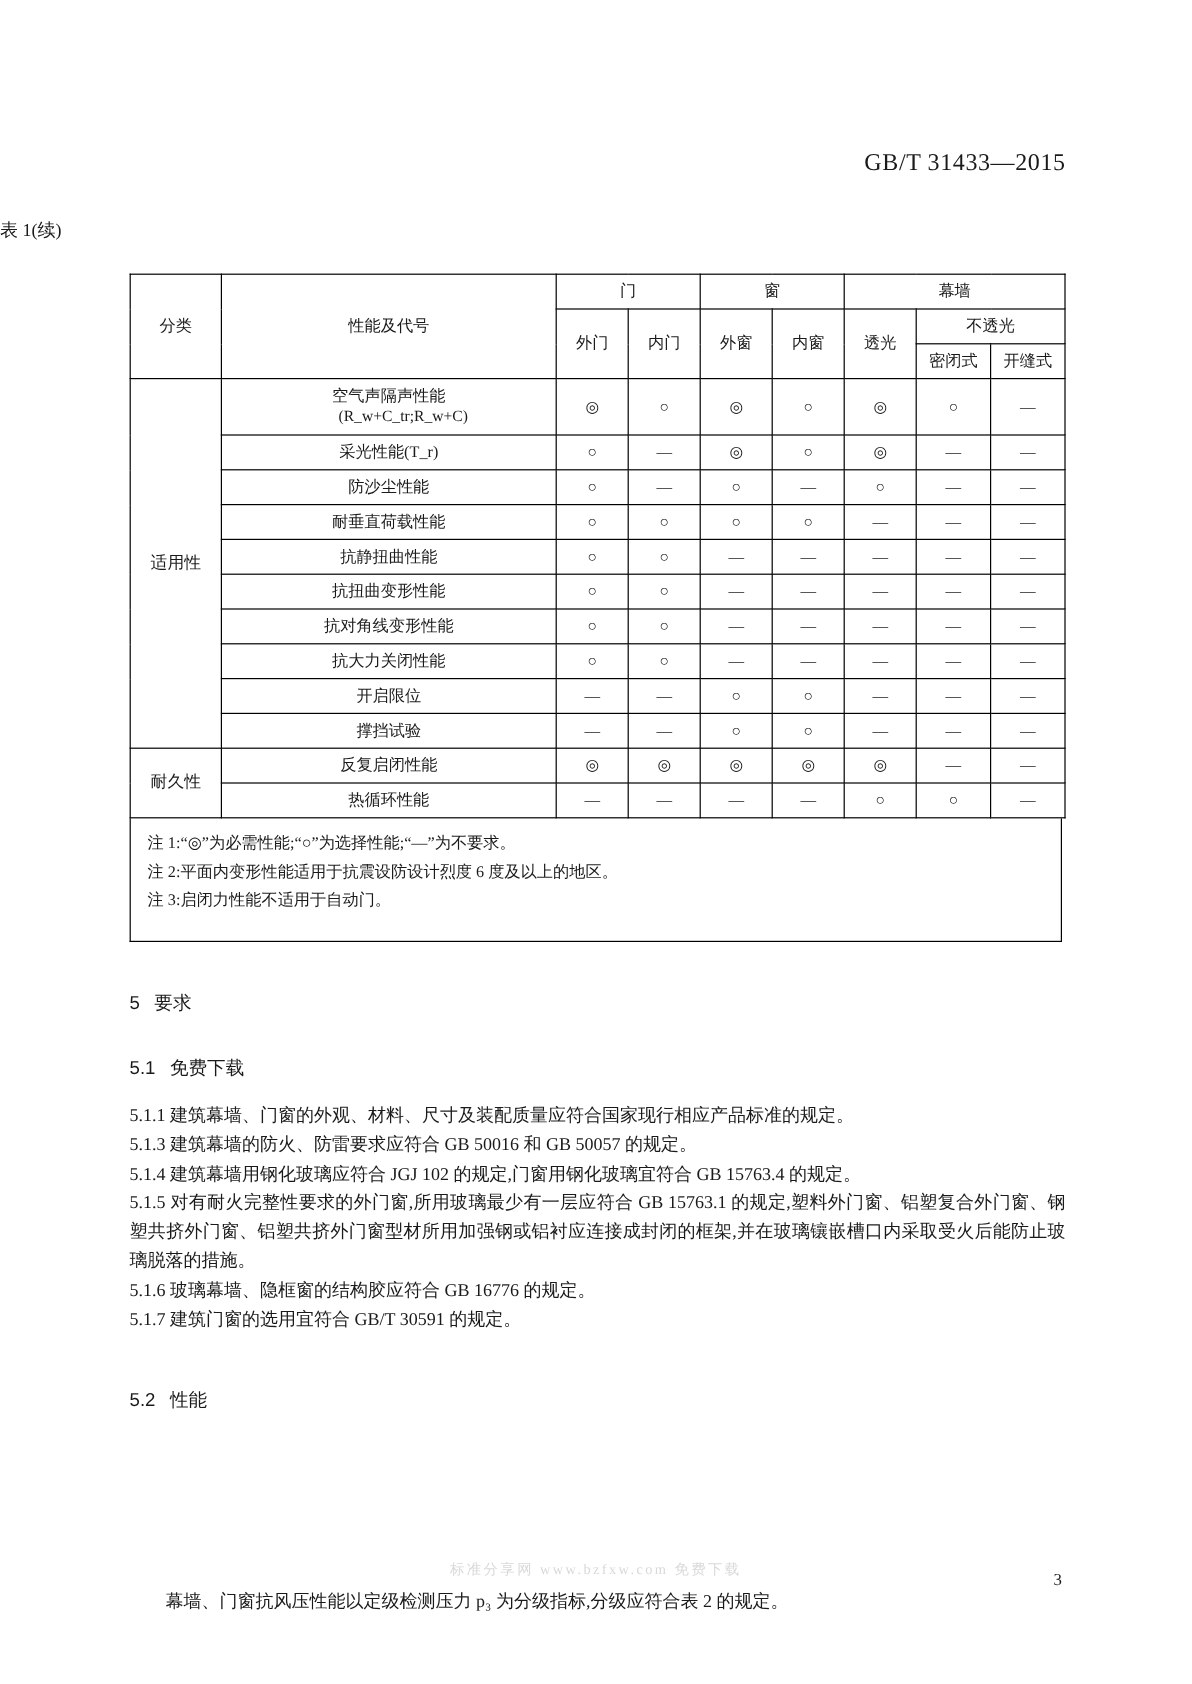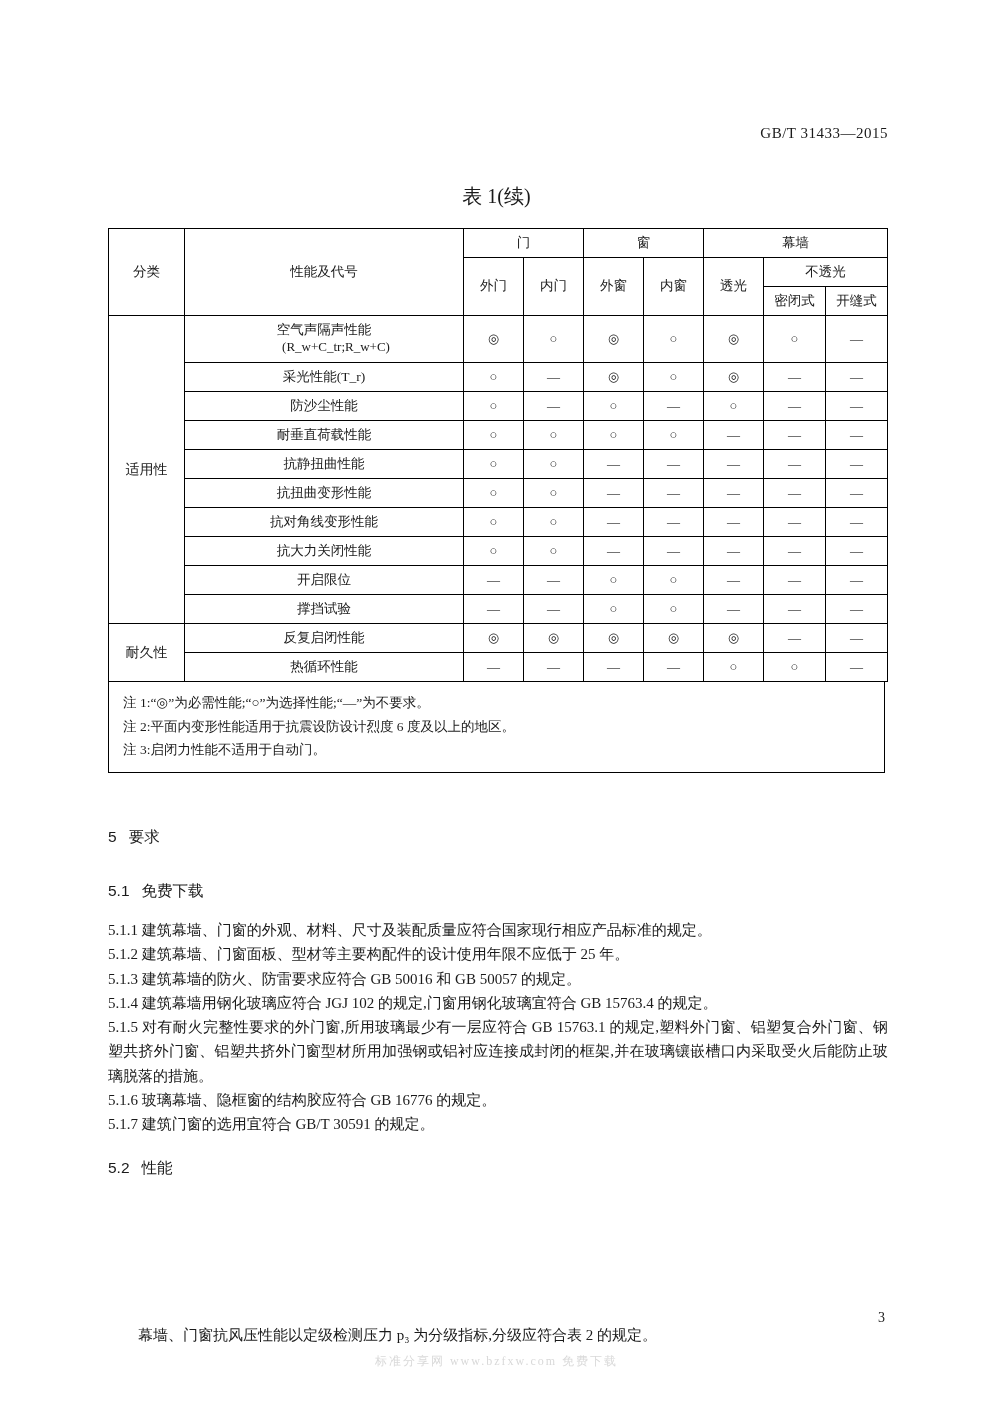--- a/index.html
+++ b/index.html
@@ -20,30 +20,30 @@
     left: 0; top: 0;
     width: 993px;
     height: 1403px;
     box-sizing: border-box;
     padding: 0;
   }
   .header-std {
     position: absolute;
     right: 105px;
     top: 125px;
-    font-size: 15px;
+    font-size: 20px;
     letter-spacing: 0.5px;
     font-family: "Liberation Serif", serif;
   }
   .table-caption {
     position: absolute;
     left: 0; right: 0;
     top: 183px;
-    text-align: center;
-    font-size: 20px;
+    text-align: left;
+    font-size: 15px;
   }
   .tbl-wrap {
     position: absolute;
     left: 108px;
     top: 228px;
     width: 777px;
   }
   table.main {
     border-collapse: collapse;
     width: 777px;
@@ -77,21 +77,21 @@
     font-size: 14px;
   }
   .mark {
     font-size: 13px;
   }
   .notes {
     border: 1px solid #000;
     border-top: none;
     width: 777px;
     box-sizing: border-box;
-    padding: 9px 0 10px 14px;
+    padding: 9px 0 22px 14px;
     font-size: 13.5px;
     line-height: 1.75;
   }
   .notes div { white-space: nowrap; }
   .body-text {
     position: absolute;
     left: 108px;
     width: 780px;
     font-size: 15px;
     line-height: 1.62;
@@ -109,21 +109,21 @@
   .indent { text-indent: 2em; margin-top: 48px; }
   .page-num {
     position: absolute;
     right: 108px;
     top: 1310px;
     font-size: 14px;
   }
   .watermark {
     position: absolute;
     left: 0; right: 0;
-    top: 1353px;
+    top: 1300px;
     text-align: center;
     font-size: 12px;
     color: #d9d9d9;
     letter-spacing: 2px;
   }
   .blk-5      { top: 824px; }
   .blk-51     { top: 878px; }
   .blk-511    { top: 918px; }
   .blk-52     { top: 1155px; }
   .blk-521    { top: 1198px; }
@@ -315,24 +315,20 @@
   <div class="body-text blk-51">
     <span class="sec-head"><span class="num">5.1</span><span>免费下载</span></span>
   </div>
 
   <div class="body-text blk-511">
     <div class="para">
       <span>5.1.1</span>
       <span>建筑幕墙、门窗的外观、材料、尺寸及装配质量应符合国家现行相应产品标准的规定。</span>
     </div>
     <div class="para">
-      <span>5.1.2</span>
-      <span>建筑幕墙、门窗面板、型材等主要构配件的设计使用年限不应低于 25 年。</span>
-    </div>
-    <div class="para">
       <span>5.1.3</span>
       <span>建筑幕墙的防火、防雷要求应符合 GB 50016 和 GB 50057 的规定。</span>
     </div>
     <div class="para">
       <span>5.1.4</span>
       <span>建筑幕墙用钢化玻璃应符合 JGJ 102 的规定,门窗用钢化玻璃宜符合 GB 15763.4 的规定。</span>
     </div>
     <div class="para">
       <span>5.1.5</span>
       <span>对有耐火完整性要求的外门窗,所用玻璃最少有一层应符合 GB 15763.1 的规定,塑料外门窗、铝塑复合外门窗、钢塑共挤外门窗、铝塑共挤外门窗型材所用加强钢或铝衬应连接成封闭的框架,并在玻璃镶嵌槽口内采取受火后能防止玻璃脱落的措施。</span>

